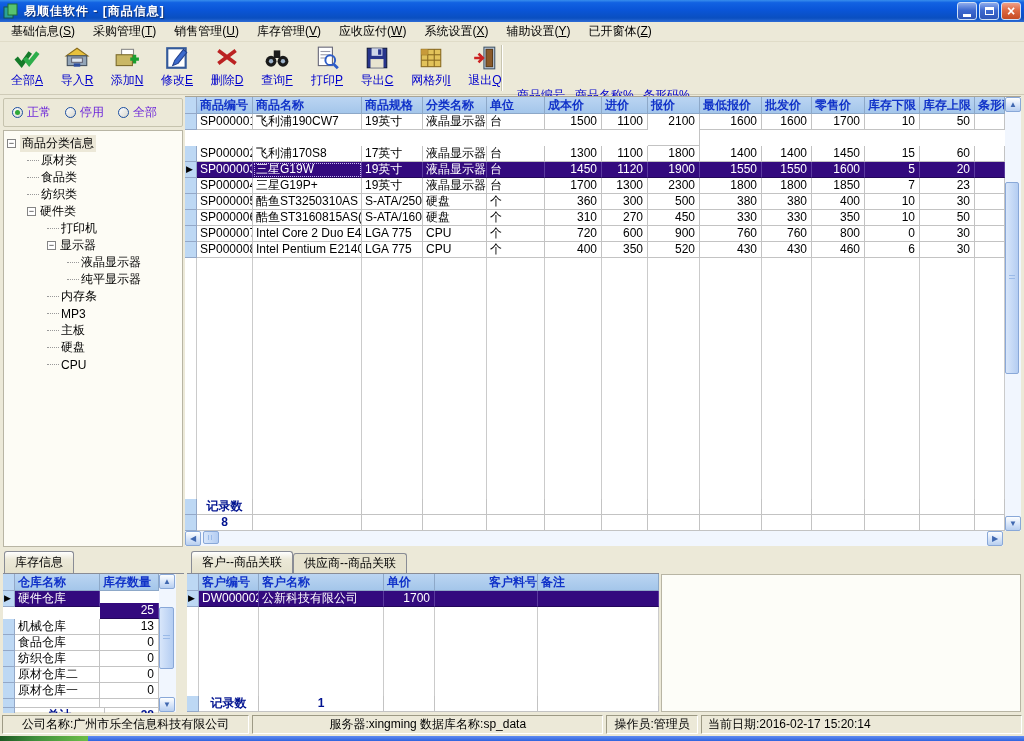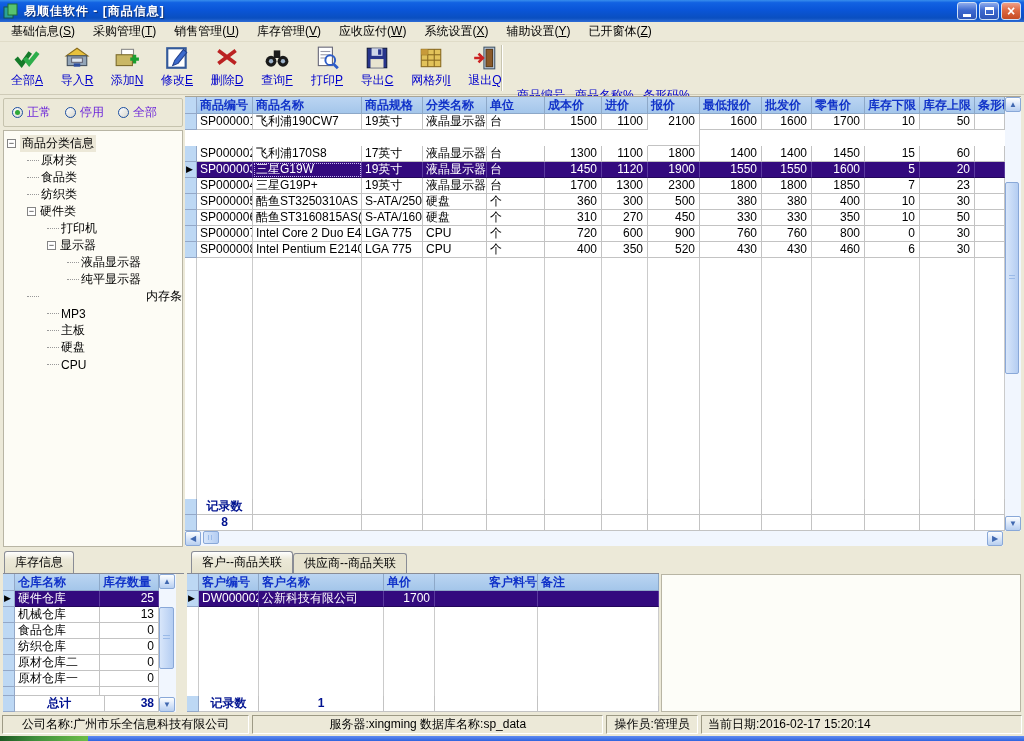--- a/index.html
+++ b/index.html
@@ -302,21 +302,21 @@
       <span class="tree-label">显示器</span>
     </div>
     <div class="tree-row" style="padding-left: 63px;">
       <span class="t-dash"></span>
       <span class="tree-label">液晶显示器</span>
     </div>
     <div class="tree-row" style="padding-left: 63px;">
       <span class="t-dash"></span>
       <span class="tree-label">纯平显示器</span>
     </div>
-    <div class="tree-row" style="padding-left: 23px; justify-content: space-between;">
+    <div class="tree-row" style="padding-left: 43px;">
       <span class="t-dash"></span>
       <span class="tree-label">内存条</span>
     </div>
     <div class="tree-row" style="padding-left: 43px;">
       <span class="t-dash"></span>
       <span class="tree-label">MP3</span>
     </div>
     <div class="tree-row" style="padding-left: 43px;">
       <span class="t-dash"></span>
       <span class="tree-label">主板</span>
@@ -564,21 +564,21 @@
       <div class="g-head">
         <div class="g-ind" style="height: 17px;"></div>
         <div class="g-hcell" style="width: 85px;">仓库名称</div>
         <div class="g-hcell" style="width: 59px;">库存数量</div>
       </div>
       <div class="g-row sel">
         <div class="g-ind" style="height: 16px;">
           <span class="ind-arrow">▶</span>
         </div>
         <div class="g-cell a-l" style="width: 85px; height: 16px;">硬件仓库</div>
-        <div class="g-cell a-r" style="width: 59px; height: 16px;">25</div>
+        <div class="g-cell a-r" style="width: 59px; height: 16px; margin-top: 12px;">25</div>
       </div>
       <div class="g-row">
         <div class="g-ind" style="height: 16px;"></div>
         <div class="g-cell a-l" style="width: 85px; height: 16px;">机械仓库</div>
         <div class="g-cell a-r" style="width: 59px; height: 16px;">13</div>
       </div>
       <div class="g-row">
         <div class="g-ind" style="height: 16px;"></div>
         <div class="g-cell a-l" style="width: 85px; height: 16px;">食品仓库</div>
         <div class="g-cell a-r" style="width: 59px; height: 16px;">0</div>

